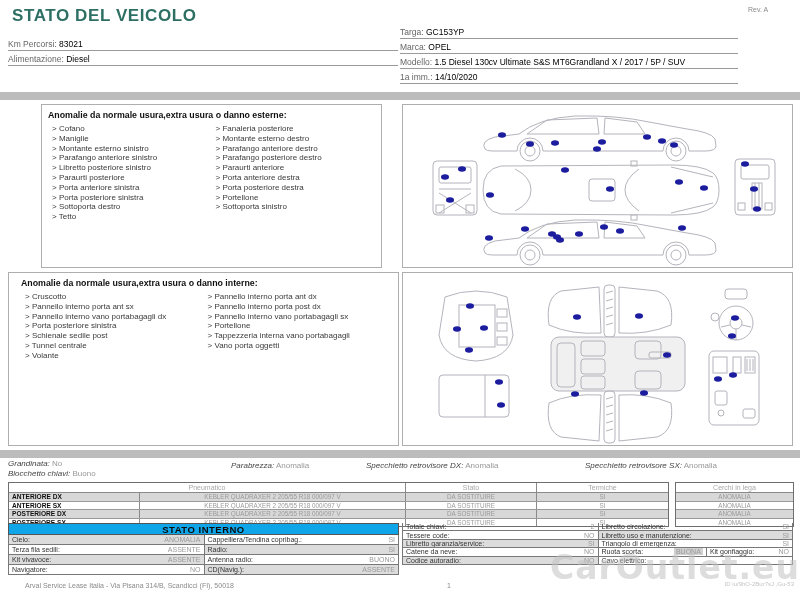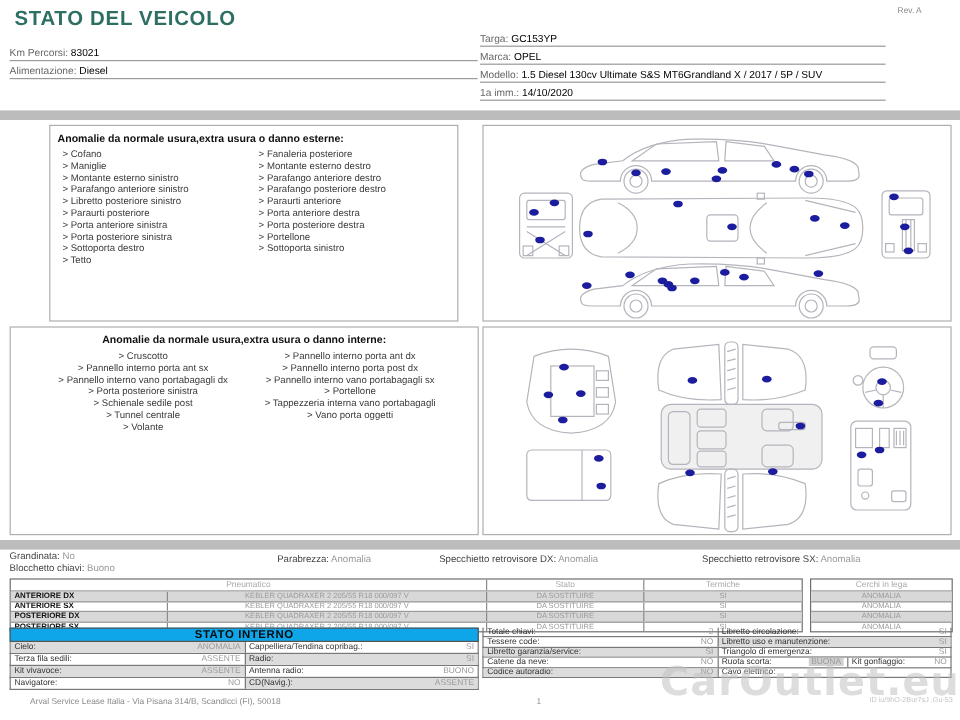--- a/index.html
+++ b/index.html
@@ -16,32 +16,32 @@
   .hf .val{color:#000;font-weight:normal;}
 
   
   .band{position:absolute;left:0;width:800px;height:8px;background:#bcbcbc;}
   #band1{top:92px;} #band2{top:450px;}
 
   
   .panel{position:absolute;border:1px solid #aeaeae;background:#fff;box-sizing:border-box;}
   #ext-text{left:24px;top:104px;width:341px;height:164px;padding:5px 6px;margin-left:17px;}
   #ext-diag{left:402px;top:104px;width:391px;height:164px;}
-  #int-text{left:8px;top:272px;width:391px;height:174px;padding:5px 22px;text-align:center;}
+  #int-text{left:8px;top:272px;width:391px;height:174px;padding:5px 12px;}
   #int-diag{left:402px;top:272px;width:391px;height:174px;}
   .anom-title{font-size:8.8px;font-weight:bold;color:#101010;margin-bottom:4px;}
   .anom-cols{display:flex;}
   .anom-col{width:50%;font-size:8px;color:#3a3a3a;line-height:9.8px;padding-left:4px;box-sizing:border-box;}
   .anom-item::before{content:"> ";}
   .panel svg{display:block;width:100%;height:100%;}
 
   
   #summary{position:absolute;left:8px;top:459px;width:786px;height:22px;font-size:8px;}
   .sum-item{position:absolute;white-space:nowrap;}
-  .sum-lab{color:#444;}
+  .sum-lab{color:#444;font-style:italic;}
   .sum-val{color:#989898;}
 
   
   .tt{position:absolute;top:482px;font-size:6.3px;box-sizing:border-box;}
   #tire-main{left:8px;width:661px;border:1px solid #6e6e6e;}
   #tire-cerchi{left:675px;width:119px;border:1px solid #6e6e6e;}
   .t-h{display:flex;height:9px;line-height:9px;color:#a9a9a9;font-size:7px;text-align:center;border-bottom:1px solid #8a8a8a;}
   .t-h div{box-sizing:border-box;}
   .t-row{display:flex;height:7.6px;line-height:7.6px;border-bottom:1px solid #9a9a9a;overflow:hidden;}
   .t-row:last-child{border-bottom:none;}

